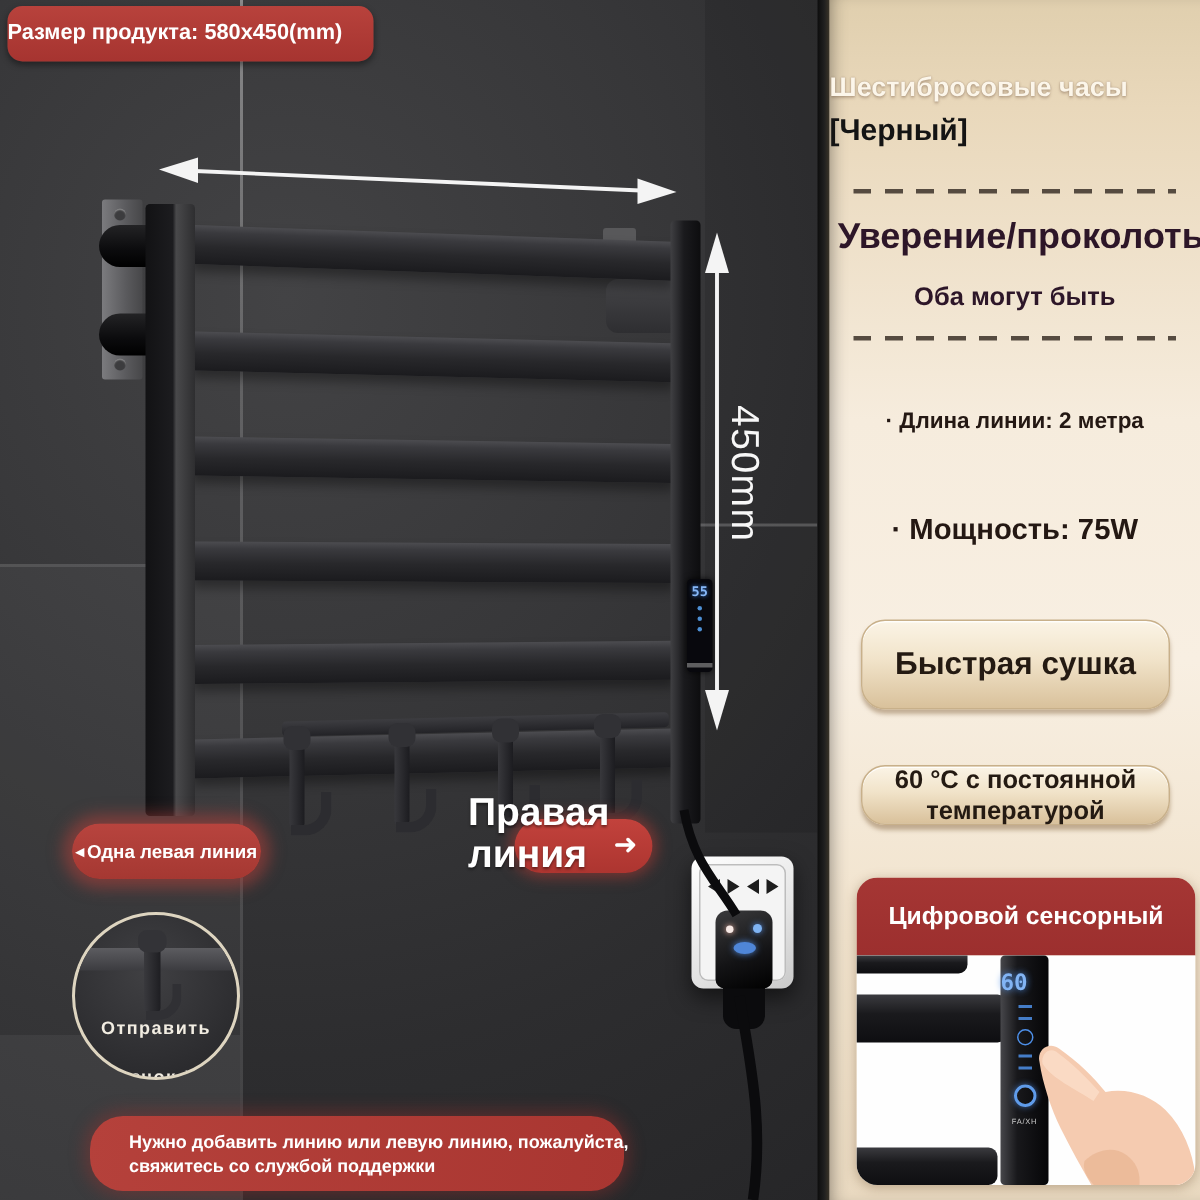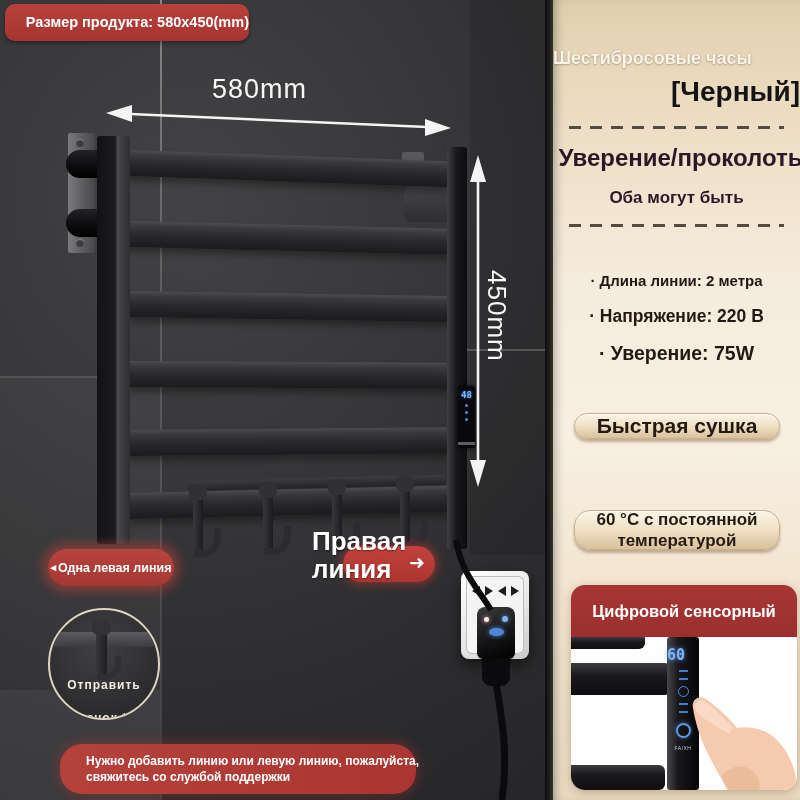--- a/index.html
+++ b/index.html
@@ -51,21 +51,21 @@
   .ctl-foot{position:absolute;bottom:3px;left:0;width:100%;height:3px;
     background:rgba(180,180,180,.5);}
 
   .dims{left:0;top:0;width:545px;height:800px;z-index:6;pointer-events:none;}
   .dim-label{color:#f7f7f7;font-size:27px;letter-spacing:1px;z-index:7;}
   .w-label{left:212px;top:74px;}
   .h-label{left:481px;top:270px;writing-mode:vertical-rl;font-size:26px;}
 
   .badge{left:5px;top:4px;width:244px;height:37px;z-index:8;border-radius:10px;
     background:linear-gradient(180deg,#b8423c,#a63430);box-shadow:0 2px 4px rgba(0,0,0,.4);
-    color:#fff;font-weight:bold;font-size:14.5px;line-height:37px;text-align:right;white-space:nowrap;}
+    color:#fff;font-weight:bold;font-size:14.5px;line-height:37px;text-align:left;white-space:nowrap;}
 
   .lleft{left:48px;top:549px;width:126px;height:37px;z-index:7;border-radius:19px;
     background:linear-gradient(180deg,#b8443e,#a53832);
     box-shadow:0 0 10px 6px rgba(178,64,58,.55);
     display:flex;align-items:center;justify-content:center;gap:2px;
     color:#fff;font-weight:bold;font-size:12.5px;white-space:nowrap;}
   .lleft .arr{font-size:11px;}
 
   .rpill{left:343px;top:546px;width:92px;height:36px;z-index:6;border-radius:18px;
     background:linear-gradient(180deg,#c2423c,#ad3530);
@@ -117,36 +117,36 @@
     font-size:12px;line-height:16px;white-space:nowrap;}
 
   
   .sep{left:545px;top:0;width:8px;height:800px;z-index:9;
     background:linear-gradient(90deg,#0d0d0d,#1f1f1f 55%,#3a3428);}
   .panel{left:553px;top:0;width:247px;height:800px;z-index:9;
     background:linear-gradient(180deg,#e0cfae 0%,#e9d8bb 9%,#f6ecdd 35%,#f8efe2 55%,#f1e3cd 78%,#e9d9c0 100%);
     box-shadow:inset 8px 0 12px -8px rgba(0,0,0,.45);}
   .p-title{left:0;top:48px;width:100%;text-align:left;font-weight:bold;font-size:18px;
     color:#fcf6ea;text-shadow:0 0 1px rgba(110,80,60,.55),0 1px 2px rgba(110,80,60,.35);white-space:nowrap;}
-  .p-variant{left:0;top:76px;width:100%;text-align:right;font-weight:bold;font-size:28px;color:#141414;}
+  .p-variant{left:0;top:76px;width:100%;text-align:left;font-weight:bold;font-size:20px;color:#141414;}
   .dash{left:16px;top:126px;width:215px;height:3px;
     background:repeating-linear-gradient(90deg,#564b40 0 12px,transparent 12px 21px);}
   .dash2{top:224px;}
   .p-claim1{left:4px;top:144px;width:100%;text-align:center;font-weight:bold;font-size:24px;color:#2d1628;white-space:nowrap;}
   .p-claim2{left:0;top:188px;width:100%;text-align:center;font-weight:bold;font-size:17px;color:#2d1628;}
   .spec{left:0;width:100%;text-align:center;font-weight:bold;color:#241813;white-space:nowrap;}
   .spec1{top:272px;font-size:15px;}
   .spec2{top:306px;font-size:17.5px;}
   .spec3{top:342px;font-size:19.5px;}
   .fbtn{left:21px;width:206px;border-radius:16px;box-sizing:border-box;z-index:2;
     background:linear-gradient(180deg,#fbf4e6 0%,#f1e3c9 45%,#d9c19b 100%);
     border:1px solid #c8b08a;box-shadow:0 3px 3px rgba(150,120,85,.55),inset 0 1px 0 rgba(255,255,255,.85);
     display:flex;align-items:center;justify-content:center;text-align:center;
     color:#241a12;font-weight:bold;}
-  .fbtn1{top:413px;height:26px;font-size:21px;}
+  .fbtn1{top:413px;height:60px;font-size:21px;}
   .fbtn2{top:462px;height:40px;font-size:12.5px;line-height:1.25;}
   .fbtn3{top:510px;height:40px;font-size:17px;line-height:1.25;}
 
   .card{left:18px;top:585px;width:226px;height:205px;border-radius:14px;overflow:hidden;
     box-shadow:0 2px 8px rgba(120,90,60,.4);}
   .card-hd{height:52px;background:linear-gradient(180deg,#a53634,#9c2f2e);
     color:#fff;font-weight:bold;font-size:16.5px;line-height:52px;text-align:center;white-space:nowrap;}
   .card-ph{position:relative;height:153px;background:#fefefe;}
   .rung{position:absolute;left:0;background:linear-gradient(180deg,#3b3b3f,#1a1a1d 40%,#0e0e11);
     border-radius:0 6px 6px 0;}
@@ -194,38 +194,37 @@
     <div class="abs rail-l"></div>
     <div class="abs rail-r"></div>
 
     <div class="abs hook-rail"></div>
     <div class="abs hook" style="left:193px;top:489px;"></div>
     <div class="abs hook" style="left:263px;top:487px;"></div>
     <div class="abs hook" style="left:332px;top:484px;"></div>
     <div class="abs hook" style="left:400px;top:481px;"></div>
 
     <div class="abs ctl">
-      <div class="ctl-val">48</div>
+      <div class="ctl-val">55</div>
       <div class="ctl-dot"></div>
       <div class="ctl-dot"></div>
       <div class="ctl-dot"></div>
       <div class="ctl-foot"></div>
     </div>
 
     <svg class="abs dims" width="545" height="800" viewBox="0 0 545 800">
       <line x1="130" y1="114" x2="427" y2="127" stroke="#f4f4f4" stroke-width="2.6"></line>
       <polygon points="106,113 132,105 132,122" fill="#f4f4f4"></polygon>
       <polygon points="451,128 425,119 425,136" fill="#f4f4f4"></polygon>
       <line x1="478" y1="172" x2="478" y2="470" stroke="#f4f4f4" stroke-width="2.6"></line>
       <polygon points="478,155 470,182 486,182" fill="#f4f4f4"></polygon>
       <polygon points="478,487 470,460 486,460" fill="#f4f4f4"></polygon>
       <path d="M456,540 C462,575 478,588 491,610" stroke="#0b0b0d" stroke-width="6" fill="none"></path>
       <path d="M493,664 C498,700 510,745 502,800" stroke="#0b0b0d" stroke-width="7" fill="none"></path>
     </svg>
-    <div class="abs dim-label w-label">580mm</div>
     <div class="abs dim-label h-label">450mm</div>
 
     <div class="abs badge">Размер продукта: 580x450(mm)</div>
 
     <div class="abs lleft">
       <span class="arr">◂</span>
       <span>Одна левая линия</span>
     </div>
 
     <div class="abs rpill">
@@ -270,22 +269,21 @@
 
   <div class="abs panel">
     <div class="abs p-title">Шестибросовые часы</div>
     <div class="abs p-variant">[Черный]</div>
     <div class="abs dash"></div>
     <div class="abs p-claim1">Уверение/проколоть</div>
     <div class="abs p-claim2">Оба могут быть</div>
     <div class="abs dash dash2"></div>
 
     <div class="abs spec spec1">· Длина линии: 2 метра</div>
-    <div class="abs spec spec2">· Напряжение: 220 В</div>
-    <div class="abs spec spec3">· Уверение: 75W</div>
+    <div class="abs spec spec3">· Мощность: 75W</div>
 
     <div class="abs fbtn fbtn1">Быстрая сушка</div>
     <div class="abs fbtn fbtn3">60 °C с постоянной температурой</div>
 
     <div class="abs card">
       <div class="card-hd">Цифровой сенсорный</div>
       <div class="card-ph">
         <div class="rung rung0"></div>
         <div class="rung rung1"></div>
         <div class="rung rung2"></div>

